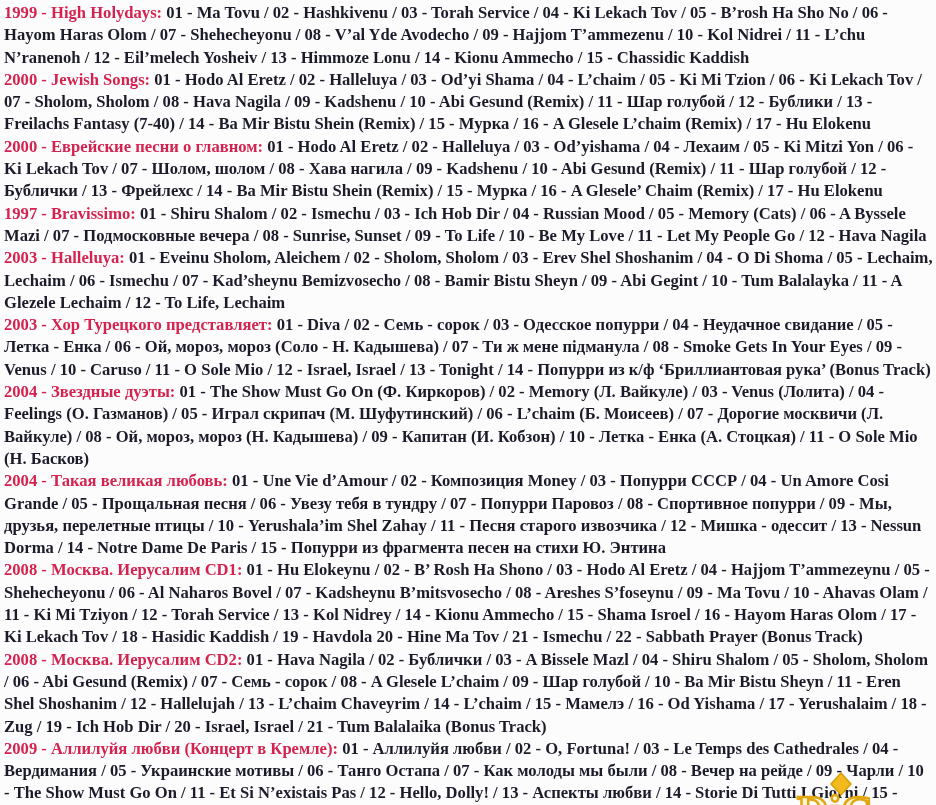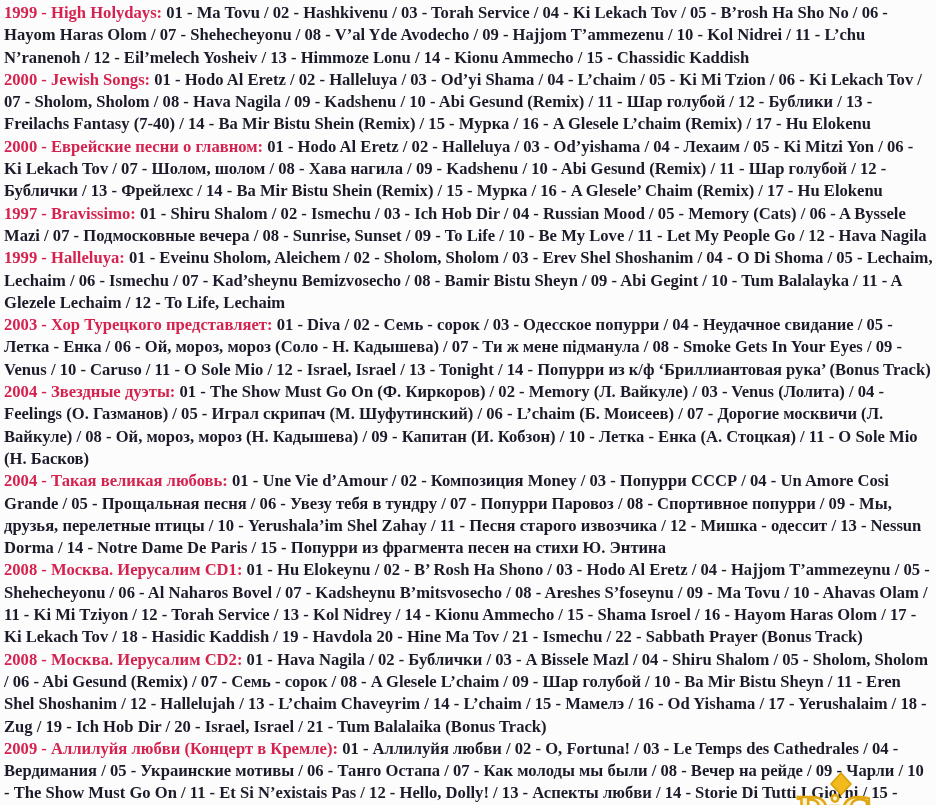--- a/index.html
+++ b/index.html
@@ -34,21 +34,21 @@
 <div class="page">
 
   <p class="album"><span class="album-title">1999 - High Holydays:</span> <span class="album-tracks">01 - Ma Tovu / 02 - Hashkivenu / 03 - Torah Service / 04 - Ki Lekach Tov / 05 - B’rosh Ha Sho No / 06 - Hayom Haras Olom / 07 - Shehecheyonu / 08 - V’al Yde Avodecho / 09 - Hajjom T’ammezenu / 10 - Kol Nidrei / 11 - L’chu N’ranenoh / 12 - Eil’melech Yosheiv / 13 - Himmoze Lonu / 14 - Kionu Ammecho / 15 - Chassidic Kaddish</span></p>
 
   <p class="album"><span class="album-title">2000 - Jewish Songs:</span> <span class="album-tracks">01 - Hodo Al Eretz / 02 - Halleluya / 03 - Od’yi Shama / 04 - L’chaim / 05 - Ki Mi Tzion / 06 - Ki Lekach Tov / 07 - Sholom, Sholom / 08 - Hava Nagila / 09 - Kadshenu / 10 - Abi Gesund (Remix) / 11 - Шар голубой / 12 - Бублики / 13 - Freilachs Fantasy (7-40) / 14 - Ba Mir Bistu Shein (Remix) / 15 - Мурка / 16 - A Glesele L’chaim (Remix) / 17 - Hu Elokenu</span></p>
 
   <p class="album"><span class="album-title">2000 - Еврейские песни о главном:</span> <span class="album-tracks">01 - Hodo Al Eretz / 02 - Halleluya / 03 - Od’yishama / 04 - Лехаим / 05 - Ki Mitzi Yon / 06 - Ki Lekach Tov / 07 - Шолом, шолом / 08 - Хава нагила / 09 - Kadshenu / 10 - Abi Gesund (Remix) / 11 - Шар голубой / 12 - Бублички / 13 - Фрейлехс / 14 - Ba Mir Bistu Shein (Remix) / 15 - Мурка / 16 - A Glesele’ Chaim (Remix) / 17 - Hu Elokenu</span></p>
 
   <p class="album"><span class="album-title">1997 - Bravissimo:</span> <span class="album-tracks">01 - Shiru Shalom / 02 - Ismechu / 03 - Ich Hob Dir / 04 - Russian Mood / 05 - Memory (Cats) / 06 - A Byssele Mazi / 07 - Подмосковные вечера / 08 - Sunrise, Sunset / 09 - To Life / 10 - Be My Love / 11 - Let My People Go / 12 - Hava Nagila</span></p>
 
-  <p class="album"><span class="album-title">1999 - Halleluya:</span> <span class="album-tracks">01 - Eveinu Sholom, Aleichem / 02 - Sholom, Sholom / 03 - Erev Shel Shoshanim / 04 - O Di Shoma / 05 - Lechaim, Lechaim / 06 - Ismechu / 07 - Kad’sheynu Bemizvosecho / 08 - Bamir Bistu Sheyn / 09 - Abi Gegint / 10 - Tum Balalayka / 11 - A Glezele Lechaim / 12 - To Life, Lechaim</span></p>
+  <p class="album"><span class="album-title">2003 - Halleluya:</span> <span class="album-tracks">01 - Eveinu Sholom, Aleichem / 02 - Sholom, Sholom / 03 - Erev Shel Shoshanim / 04 - O Di Shoma / 05 - Lechaim, Lechaim / 06 - Ismechu / 07 - Kad’sheynu Bemizvosecho / 08 - Bamir Bistu Sheyn / 09 - Abi Gegint / 10 - Tum Balalayka / 11 - A Glezele Lechaim / 12 - To Life, Lechaim</span></p>
 
   <p class="album"><span class="album-title">2003 - Хор Турецкого представляет:</span> <span class="album-tracks">01 - Diva / 02 - Семь - сорок / 03 - Одесское попурри / 04 - Неудачное свидание / 05 - Летка - Енка / 06 - Ой, мороз, мороз (Соло - Н. Кадышева) / 07 - Ти ж мене підманула / 08 - Smoke Gets In Your Eyes / 09 - Venus / 10 - Caruso / 11 - O Sole Mio / 12 - Israel, Israel / 13 - Tonight / 14 - Попурри из к/ф ‘Бриллиантовая рука’ (Bonus Track)</span></p>
 
   <p class="album"><span class="album-title">2004 - Звездные дуэты:</span> <span class="album-tracks">01 - The Show Must Go On (Ф. Киркоров) / 02 - Memory (Л. Вайкуле) / 03 - Venus (Лолита) / 04 - Feelings (О. Газманов) / 05 - Играл скрипач (М. Шуфутинский) / 06 - L’chaim (Б. Моисеев) / 07 - Дорогие москвичи (Л. Вайкуле) / 08 - Ой, мороз, мороз (Н. Кадышева) / 09 - Капитан (И. Кобзон) / 10 - Летка - Енка (А. Стоцкая) / 11 - O Sole Mio (Н. Басков)</span></p>
 
   <p class="album"><span class="album-title">2004 - Такая великая любовь:</span> <span class="album-tracks">01 - Une Vie d’Amour / 02 - Композиция Money / 03 - Попурри СССР / 04 - Un Amore Cosi Grande / 05 - Прощальная песня / 06 - Увезу тебя в тундру / 07 - Попурри Паровоз / 08 - Спортивное попурри / 09 - Мы, друзья, перелетные птицы / 10 - Yerushala’im Shel Zahay / 11 - Песня старого извозчика / 12 - Мишка - одессит / 13 - Nessun Dorma / 14 - Notre Dame De Paris / 15 - Попурри из фрагмента песен на стихи Ю. Энтина</span></p>
 
   <p class="album"><span class="album-title">2008 - Москва. Иерусалим CD1:</span> <span class="album-tracks">01 - Hu Elokeynu / 02 - B’ Rosh Ha Shono / 03 - Hodo Al Eretz / 04 - Hajjom T’ammezeynu / 05 - Shehecheyonu / 06 - Al Naharos Bovel / 07 - Kadsheynu B’mitsvosecho / 08 - Areshes S’foseynu / 09 - Ma Tovu / 10 - Ahavas Olam / 11 - Ki Mi Tziyon / 12 - Torah Service / 13 - Kol Nidrey / 14 - Kionu Ammecho / 15 - Shama Isroel / 16 - Hayom Haras Olom / 17 - Ki Lekach Tov / 18 - Hasidic Kaddish / 19 - Havdola 20 - Hine Ma Tov / 21 - Ismechu / 22 - Sabbath Prayer (Bonus Track)</span></p>
 
   <p class="album"><span class="album-title">2008 - Москва. Иерусалим CD2:</span> <span class="album-tracks">01 - Hava Nagila / 02 - Бублички / 03 - A Bissele Mazl / 04 - Shiru Shalom / 05 - Sholom, Sholom / 06 - Abi Gesund (Remix) / 07 - Семь - сорок / 08 - A Glesele L’chaim / 09 - Шар голубой / 10 - Ba Mir Bistu Sheyn / 11 - Eren Shel Shoshanim / 12 - Hallelujah / 13 - L’chaim Chaveyrim / 14 - L’chaim / 15 - Мамелэ / 16 - Od Yishama / 17 - Yerushalaim / 18 - Zug / 19 - Ich Hob Dir / 20 - Israel, Israel / 21 - Tum Balalaika (Bonus Track)</span></p>

